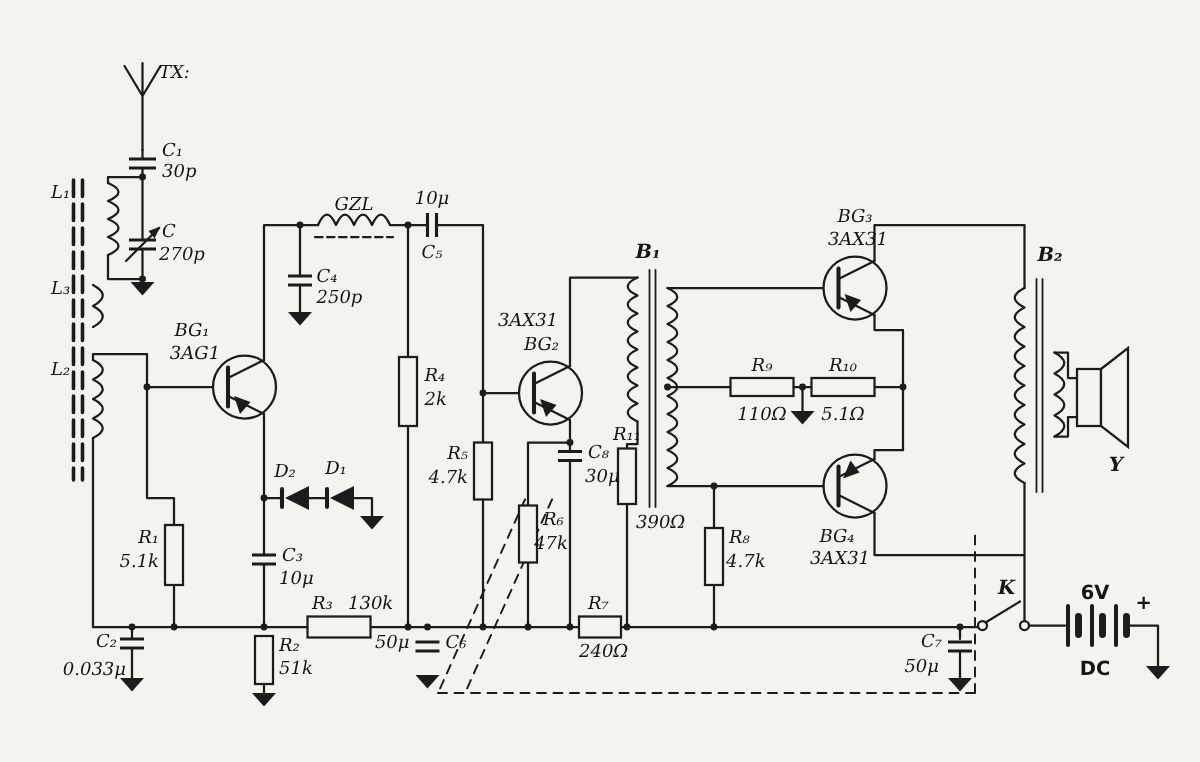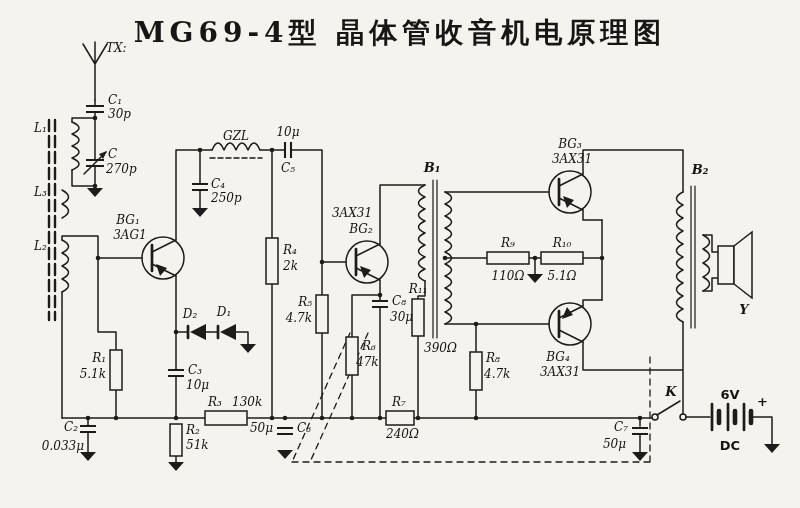--- a/index.html
+++ b/index.html
@@ -20,21 +20,20 @@
   .core{stroke-dasharray:11 5;stroke-width:2.4;}
   .lbl{font-family:"DejaVu Serif",serif;font-style:italic;font-size:12px;fill:#141414;}
   .big{font-family:"DejaVu Serif",serif;font-style:italic;font-weight:bold;font-size:13px;fill:#141414;}
   .bold{font-family:"DejaVu Sans",sans-serif;font-weight:bold;font-size:13px;fill:#141414;}
 </style>
 </head>
 <body>
 
 <div class="page">
 
-  <div class="title">MG69-4型 晶体管收音机电原理图</div>
 
   <svg width="800" height="508" viewBox="0 0 800 508">
 
     <g>
       <path class="w core" d="M49,120 V320 M55,120 V320"></path>
     </g>
 
     <g>
       <path class="w" d="M95,100 V106 M95,112 V160 M95,166 V186"></path>
       <path class="w" d="M95,100 V64 M95,64 V42 M95,64 L83,44 M95,64 L107,44"></path>

